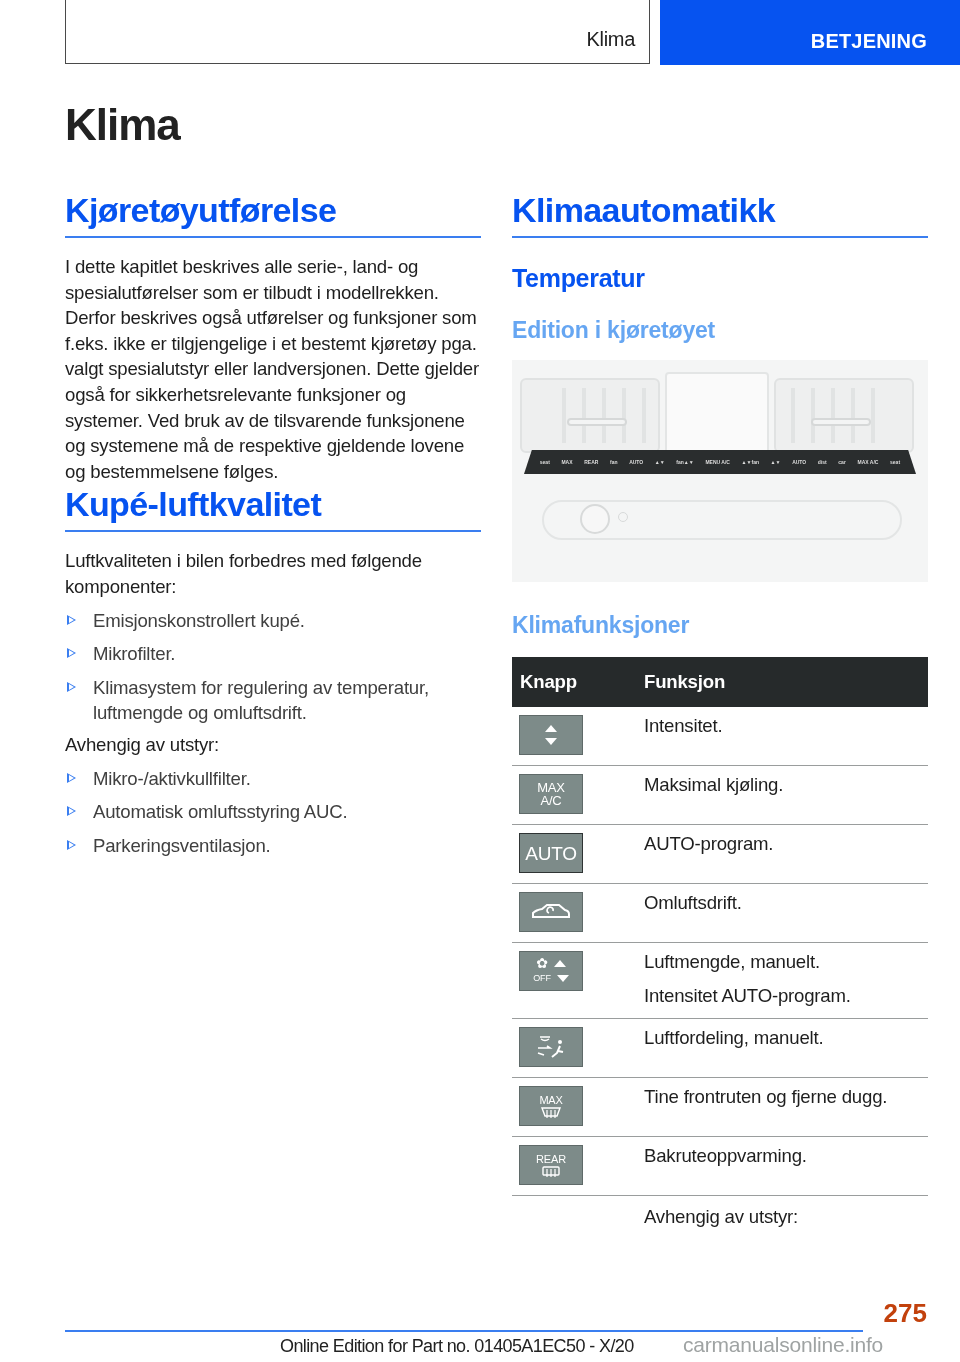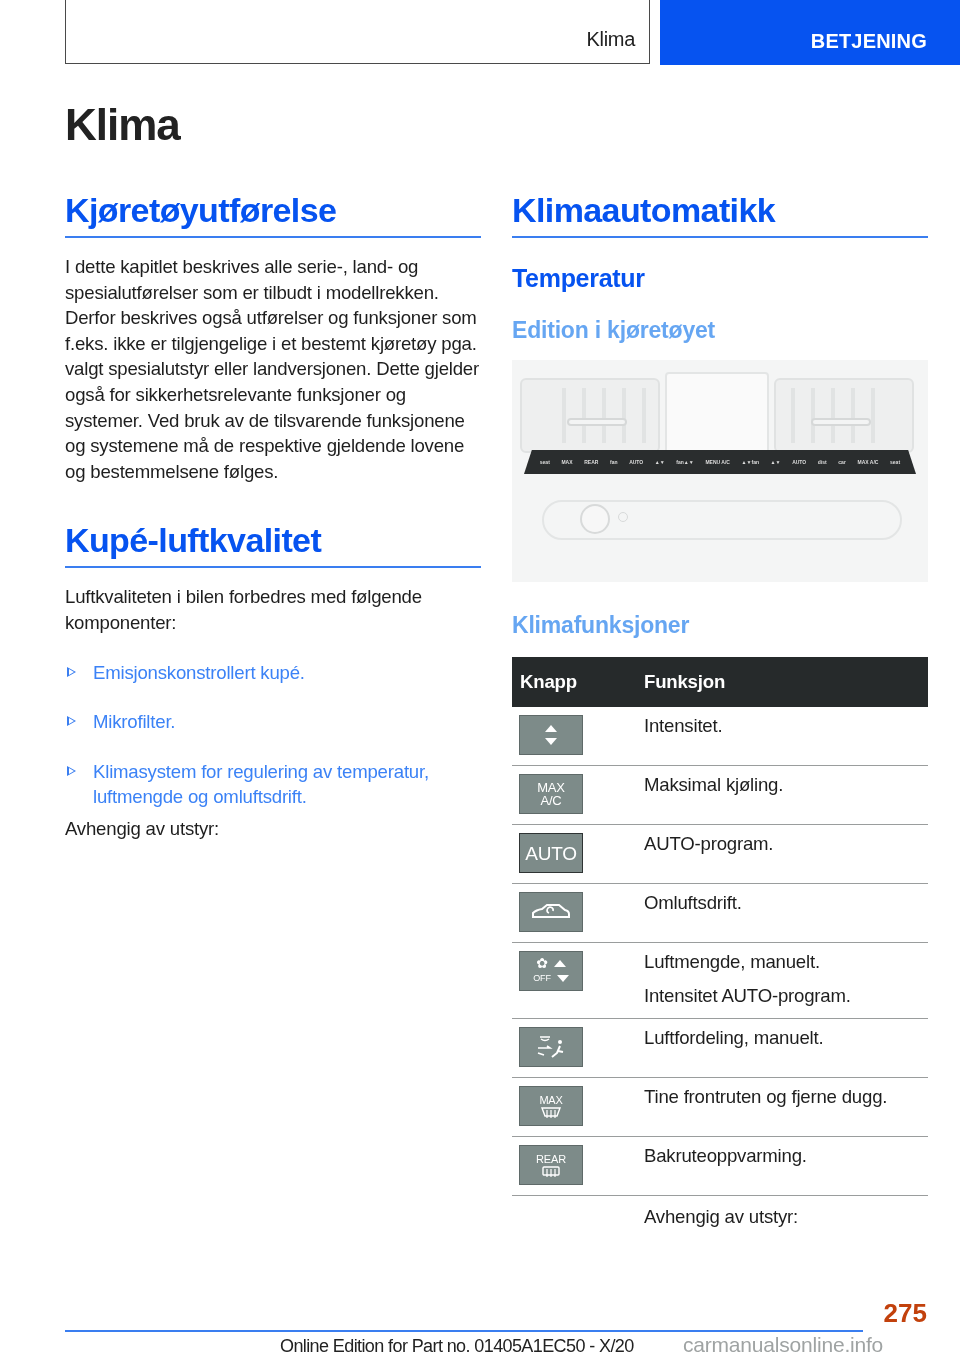--- a/index.html
+++ b/index.html
@@ -37,21 +37,21 @@
     padding-bottom: 6px; border-bottom: 2px solid #3a7ef0; line-height: 40px;
   }
   .h2 { font-size: 25px; font-weight: bold; color: #0653f0; letter-spacing: -0.3px; }
   .h3 { font-size: 23px; font-weight: bold; color: #66a6f2; letter-spacing: -0.2px; }
 
   p.body { font-size: 18.6px; line-height: 25.6px; color: #1e1e1e; letter-spacing: -0.2px; }
 
   ul.bullets { list-style: none; }
   ul.bullets li {
     position: relative; padding-left: 28px; font-size: 18.6px; line-height: 25.6px;
-    color: #3b82f6; margin-top: 24px; letter-spacing: -0.2px;
+    color: #404040; margin-top: 8px; letter-spacing: -0.2px;
   }
   ul.bullets li .tri {
     position: absolute; left: 2px; top: 7px; width: 0; height: 0;
     border-top: 5.5px solid transparent; border-bottom: 5.5px solid transparent;
     border-left: 9px solid #3a7ef0;
   }
   ul.bullets li .tri::after {
     content: ""; position: absolute; left: -7.5px; top: -3px; width: 0; height: 0;
     border-top: 3px solid transparent; border-bottom: 3px solid transparent;
     border-left: 5px solid #fff;
@@ -112,28 +112,33 @@
 <div class="hdr-right">
   <span class="hdr-right-label">BETJENING</span>
 </div>
 
 <h1 class="page-title">Klima</h1>
 
 <div class="col-left">
   <h2 class="h1">Kjøretøyutførelse</h2>
   <p class="body" style="margin-top:16px;">I dette kapitlet beskrives alle serie-, land- og spesialutførelser som er tilbudt i modellrekken. Derfor beskrives også utførelser og funksjoner som f.eks. ikke er tilgjengelige i et bestemt kjøretøy pga. valgt spesialutstyr eller landversjonen. Dette gjelder også for sikkerhetsrelevante funksjoner og systemer. Ved bruk av de tilsvarende funksjonene og systemene må de respektive gjeldende lovene og bestemmelsene følges.</p>
 
-  <h2 class="h1" style="margin-top:36px;">Kupé-luftkvalitet</h2>
+  <h2 class="h1" style="">Kupé-luftkvalitet</h2>
   <p class="body" style="margin-top:16px;">Luftkvaliteten i bilen forbedres med følgende komponenter:</p>
   <ul class="bullets">
     <li><span class="tri"></span><span>Emisjonskonstrollert kupé.</span></li>
     <li><span class="tri"></span><span>Mikrofilter.</span></li>
     <li><span class="tri"></span><span>Klimasystem for regulering av temperatur, luftmengde og omluftsdrift.</span></li>
   </ul>
   <p class="body" style="margin-top:6px;">Avhengig av utstyr:</p>
+  <ul class="bullets">
+    <li><span class="tri"></span><span>Mikro-/aktivkullfilter.</span></li>
+    <li><span class="tri"></span><span>Automatisk omluftsstyring AUC.</span></li>
+    <li><span class="tri"></span><span>Parkeringsventilasjon.</span></li>
+  </ul>
 </div>
 
 <div class="col-right">
   <h2 class="h1">Klimaautomatikk</h2>
   <h3 class="h2" style="margin-top:26px;">Temperatur</h3>
   <h4 class="h3" style="margin-top:24px;">Edition i kjøretøyet</h4>
 
   <div class="photo" style="margin-top:16px;">
     <div class="vent" style="left:8px; width:140px;">
       <div class="slat" style="left:40px"></div>

